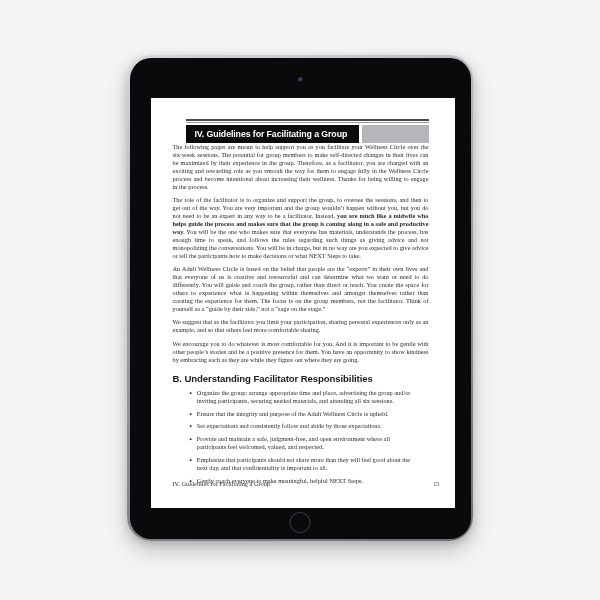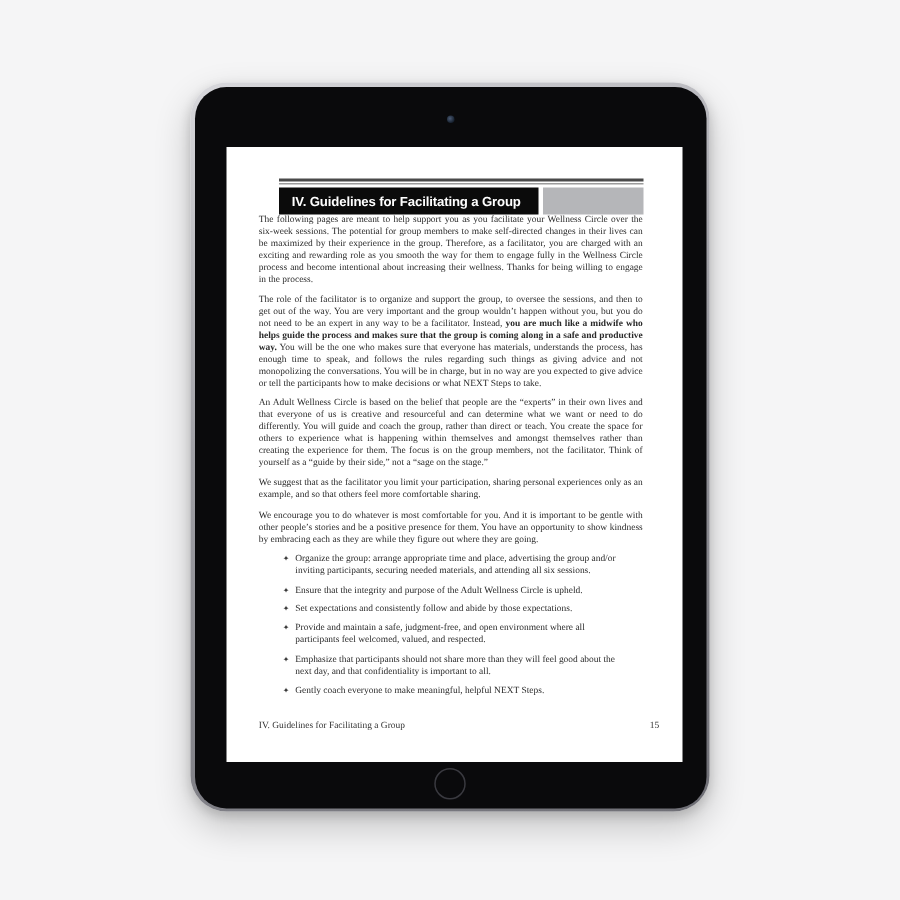--- a/index.html
+++ b/index.html
@@ -99,20 +99,21 @@
         <p class="para">The following pages are meant to help support you as you facilitate your Wellness Circle over the six-week sessions. The potential for group members to make self-directed changes in their lives can be maximized by their experience in the group. Therefore, as a facilitator, you are charged with an exciting and rewarding role as you smooth the way for them to engage fully in the Wellness Circle process and become intentional about increasing their wellness. Thanks for being willing to engage in the process.</p>
 
         <p class="para"><span>The role of the facilitator is to organize and support the group, to oversee the sessions, and then to get out of the way. You are very important and the group wouldn’t happen without you, but you do not need to be an expert in any way to be a facilitator. Instead, </span><b>you are much like a midwife who helps guide the process and makes sure that the group is coming along in a safe and productive way.</b><span> You will be the one who makes sure that everyone has materials, understands the process, has enough time to speak, and follows the rules regarding such things as giving advice and not monopolizing the conversations. You will be in charge, but in no way are you expected to give advice or tell the participants how to make decisions or what NEXT Steps to take.</span></p>
 
         <p class="para">An Adult Wellness Circle is based on the belief that people are the “experts” in their own lives and that everyone of us is creative and resourceful and can determine what we want or need to do differently. You will guide and coach the group, rather than direct or teach. You create the space for others to experience what is happening within themselves and amongst themselves rather than creating the experience for them. The focus is on the group members, not the facilitator. Think of yourself as a “guide by their side,” not a “sage on the stage.”</p>
 
         <p class="para">We suggest that as the facilitator you limit your participation, sharing personal experiences only as an example, and so that others feel more comfortable sharing.</p>
 
         <p class="para">We encourage you to do whatever is most comfortable for you. And it is important to be gentle with other people’s stories and be a positive presence for them. You have an opportunity to show kindness by embracing each as they are while they figure out where they are going.</p>
 
+        <div class="sec-heading b">B. Understanding Facilitator Responsibilities</div>
 
         <ul class="resp">
           <li>
             <span class="bullet">✦</span>
             <span>Organize the group: arrange appropriate time and place, advertising the group and/or inviting participants, securing needed materials, and attending all six sessions.</span>
           </li>
           <li>
             <span class="bullet">✦</span>
             <span>Ensure that the integrity and purpose of the Adult Wellness Circle is upheld.</span>
           </li>

